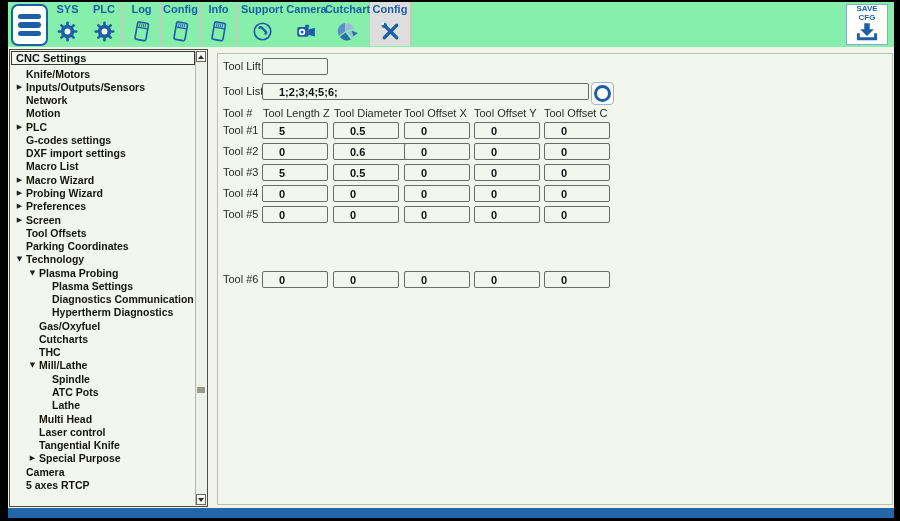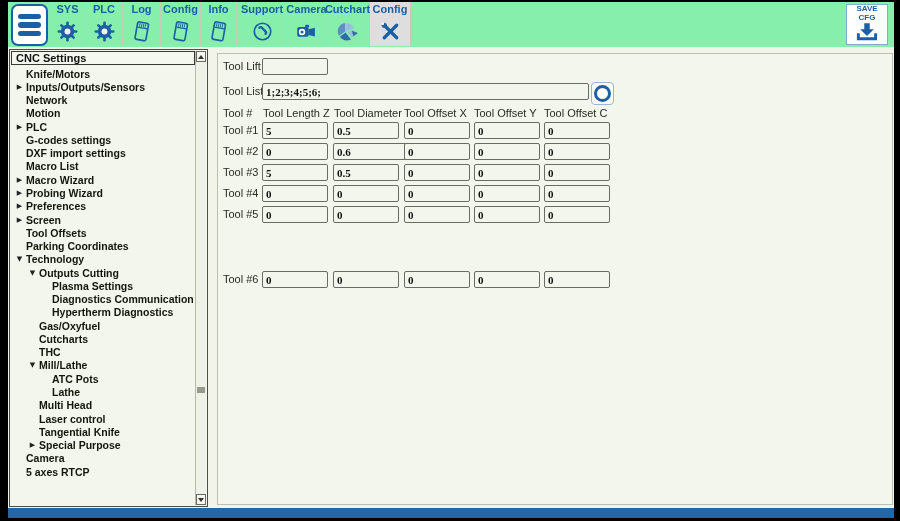--- a/index.html
+++ b/index.html
@@ -49,22 +49,22 @@
   .tri-up{width:0;height:0;border-left:3px solid transparent;border-right:3px solid transparent;
           border-bottom:4px solid #333;}
   .tri-down{width:0;height:0;border-left:3px solid transparent;border-right:3px solid transparent;
             border-top:4px solid #333;}
   #sb-thumb{position:absolute;left:1px;top:336px;width:8px;height:6px;background:#99998c;cursor:pointer;}
   
   #main-panel{position:absolute;left:217px;top:53px;width:676px;height:452px;background:#f2f6ec;
               border:1px solid #b9c1b0;box-sizing:border-box;}
   .flabel{position:absolute;font-size:11px;color:#2b2b26;line-height:17px;white-space:nowrap;}
   .fin{position:absolute;height:17px;box-sizing:border-box;border:1.4px solid #6b6b64;border-radius:2px;
-       background:#f2f6ec;font-family:Liberation Serif, serif;font-size:11px;font-weight:bold;
-       color:#111;padding:0 3px;outline:none;}
+       background:#f2f6ec;font-family:Liberation Sans, sans-serif;font-size:11px;font-weight:bold;
+       color:#111;padding:0 16px;outline:none;}
   #tool-list-btn{position:absolute;left:373px;top:28px;width:23px;height:23px;background:#fdfdfa;
                  border:1px solid #9ab6d6;border-radius:4px;box-sizing:border-box;display:flex;
                  align-items:center;justify-content:center;cursor:pointer;}
   #tool-list-btn .ring{width:11px;height:11px;border:3.5px solid #1d5fa6;border-radius:50%;box-sizing:content-box;}
   .hcol{position:absolute;top:0;font-size:11px;color:#2b2b26;white-space:nowrap;}
   #tool-table-header{position:absolute;left:0;top:53px;width:676px;height:13px;}
   #tool-table-body{position:absolute;left:0;top:0;width:676px;height:452px;}
   .tline{position:absolute;left:0;width:676px;height:17px;}
   .tline .rlabel{position:absolute;left:5px;top:0;font-size:11px;color:#2b2b26;line-height:17px;}
   
@@ -266,21 +266,21 @@
         <div class="trow lvl0">
           <span class="tarrow"></span>
           <span class="tlabel">Parking Coordinates</span>
         </div>
         <div class="trow lvl0">
           <span class="tarrow">▼</span>
           <span class="tlabel">Technology</span>
         </div>
         <div class="trow lvl1">
           <span class="tarrow">▼</span>
-          <span class="tlabel">Outputs Cutting</span>
+          <span class="tlabel">Plasma Probing</span>
         </div>
         <div class="trow lvl2">
           <span class="tarrow"></span>
           <span class="tlabel">Plasma Settings</span>
         </div>
         <div class="trow lvl2">
           <span class="tarrow"></span>
           <span class="tlabel">Diagnostics Communication</span>
         </div>
         <div class="trow lvl2">
@@ -295,20 +295,24 @@
           <span class="tarrow"></span>
           <span class="tlabel">Cutcharts</span>
         </div>
         <div class="trow lvl1">
           <span class="tarrow"></span>
           <span class="tlabel">THC</span>
         </div>
         <div class="trow lvl1">
           <span class="tarrow">▼</span>
           <span class="tlabel">Mill/Lathe</span>
+        </div>
+        <div class="trow lvl2">
+          <span class="tarrow"></span>
+          <span class="tlabel">Spindle</span>
         </div>
         <div class="trow lvl2">
           <span class="tarrow"></span>
           <span class="tlabel">ATC Pots</span>
         </div>
         <div class="trow lvl2">
           <span class="tarrow"></span>
           <span class="tlabel">Lathe</span>
         </div>
         <div class="trow lvl1">

